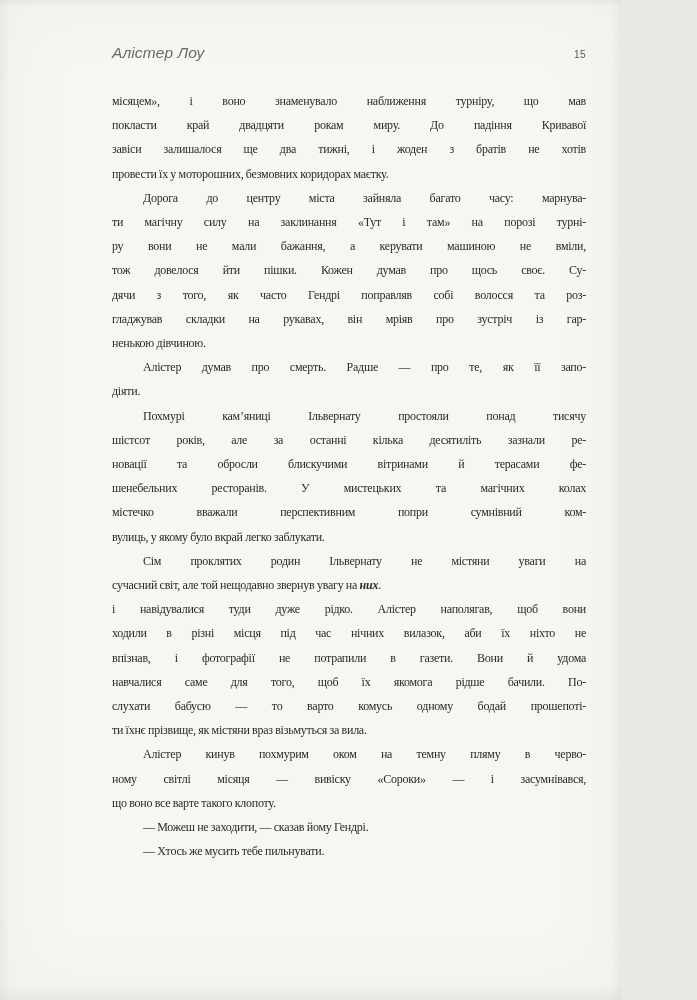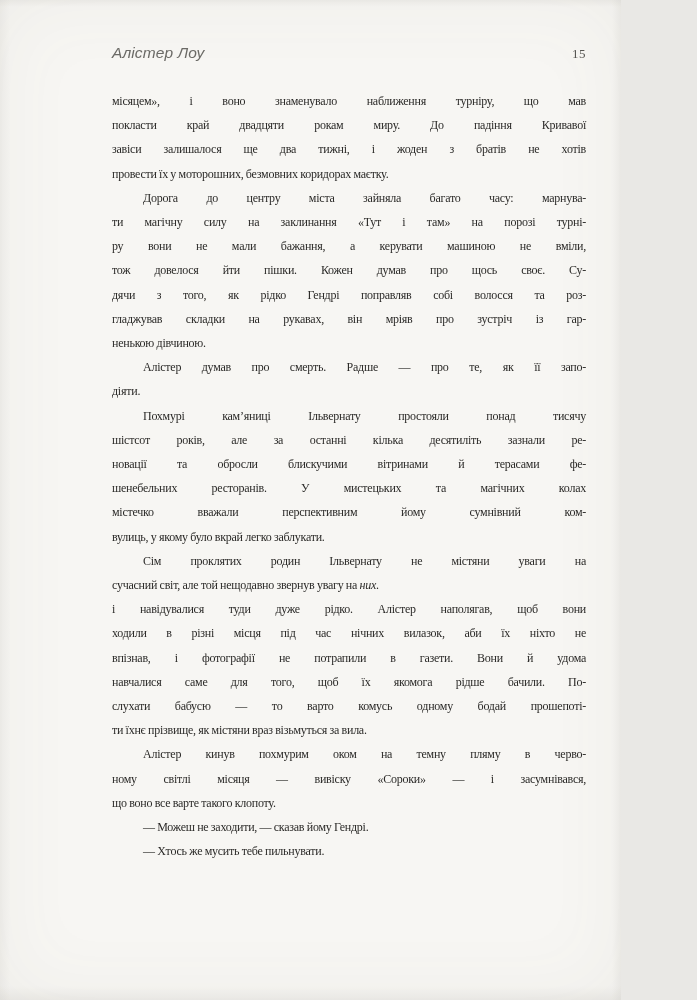--- a/index.html
+++ b/index.html
@@ -34,22 +34,22 @@
     line-height:22px;
   }
   .running-head .author{
     font-family:"Liberation Sans","DejaVu Sans",sans-serif;
     font-style:italic;
     font-size:15.5px;
     color:#6b6a66;
     letter-spacing:0.1px;
   }
   .running-head .pagenum{
-    font-family:Liberation Serif, serif;
-    font-size:13px;
+    font-family:Liberation Sans, sans-serif;
+    font-size:10px;
     color:#565551;
     letter-spacing:0.5px;
   }
   .body-text{
     margin-top:25px;
     color:#2b2a28;
     font-size:12px;
     line-height:24.2px;
     letter-spacing:-0.25px;
     word-spacing:-0.3px;
@@ -58,50 +58,50 @@
     text-align:justify;
     text-align-last:justify;
     white-space:normal;
   }
   .line.last{
     text-align-last:left;
   }
   .line.indent{
     text-indent:31px;
   }
-  .italic{ font-style:italic; }
+  .italic{ font-style:italic;font-weight:bold; }
 </style>
 </head>
 <body>
 
 <div class="page" style="background-color: rgb(247, 246, 243);">
   <div class="text-block">
     <div class="running-head">
       <span class="author">Алістер Лоу</span>
       <span class="pagenum">15</span>
     </div>
     <div class="body-text" style="color: rgb(43, 42, 40);">
         <div class="line">місяцем», і воно знаменувало наближення турніру, що мав</div>
         <div class="line">покласти край двадцяти рокам миру. До падіння Кривавої</div>
         <div class="line">завіси залишалося ще два тижні, і жоден з братів не хотів</div>
         <div class="line last">провести їх у моторошних, безмовних коридорах маєтку.</div>
         <div class="line indent">Дорога до центру міста зайняла багато часу: марнува-</div>
         <div class="line">ти магічну силу на заклинання «Тут і там» на порозі турні-</div>
         <div class="line">ру вони не мали бажання, а керувати машиною не вміли,</div>
         <div class="line">тож довелося йти пішки. Кожен думав про щось своє. Су-</div>
-        <div class="line">дячи з того, як рідко Гендрі поправляв собі волосся та роз-</div>
+        <div class="line">дячи з того, як часто Гендрі поправляв собі волосся та роз-</div>
         <div class="line">гладжував складки на рукавах, він мріяв про зустріч із гар-</div>
         <div class="line last">ненькою дівчиною.</div>
         <div class="line indent">Алістер думав про смерть. Радше — про те, як її запо-</div>
         <div class="line last">діяти.</div>
         <div class="line indent">Похмурі кам’яниці Ільвернату простояли понад тисячу</div>
         <div class="line">шістсот років, але за останні кілька десятиліть зазнали ре-</div>
         <div class="line">новації та обросли блискучими вітринами й терасами фе-</div>
         <div class="line">шенебельних ресторанів. У мистецьких та магічних колах</div>
-        <div class="line">містечко вважали перспективним йому сумнівний ком-</div>
+        <div class="line">містечко вважали перспективним попри сумнівний ком-</div>
         <div class="line last">вулиць, у якому було вкрай легко заблукати.</div>
         <div class="line indent">Сім проклятих родин Ільвернату не містяни уваги на</div>
         <div class="line last"><span>сучасний світ, але той нещодавно звернув увагу на </span><span class="italic">них</span><span>.</span></div>
         <div class="line">і навідувалися туди дуже рідко. Алістер наполягав, щоб вони</div>
         <div class="line">ходили в різні місця під час нічних вилазок, аби їх ніхто не</div>
         <div class="line">впізнав, і фотографії не потрапили в газети. Вони й удома</div>
         <div class="line">навчалися саме для того, щоб їх якомога рідше бачили. По-</div>
         <div class="line">слухати бабусю — то варто комусь одному бодай прошепоті-</div>
         <div class="line last">ти їхнє прізвище, як містяни враз візьмуться за вила.</div>
         <div class="line indent">Алістер кинув похмурим оком на темну пляму в черво-</div>

